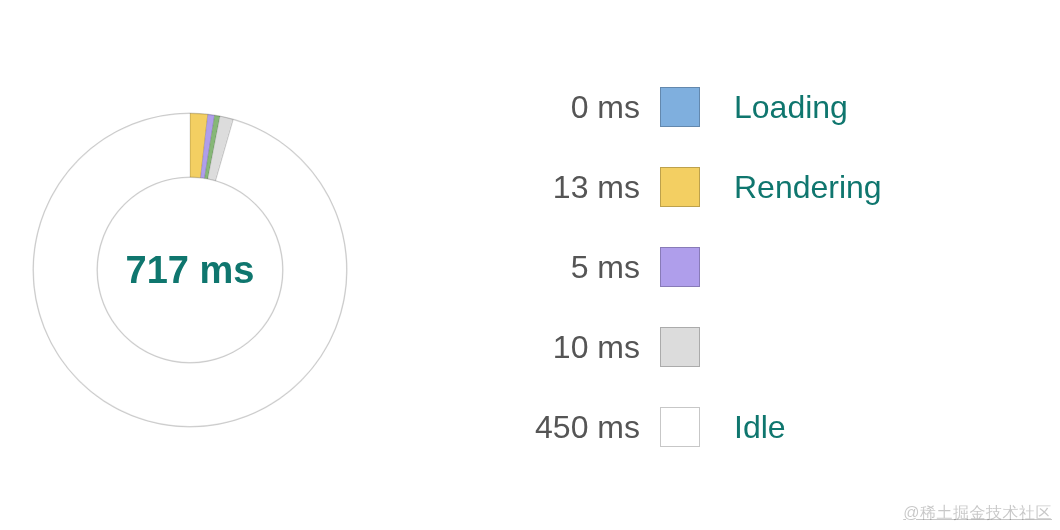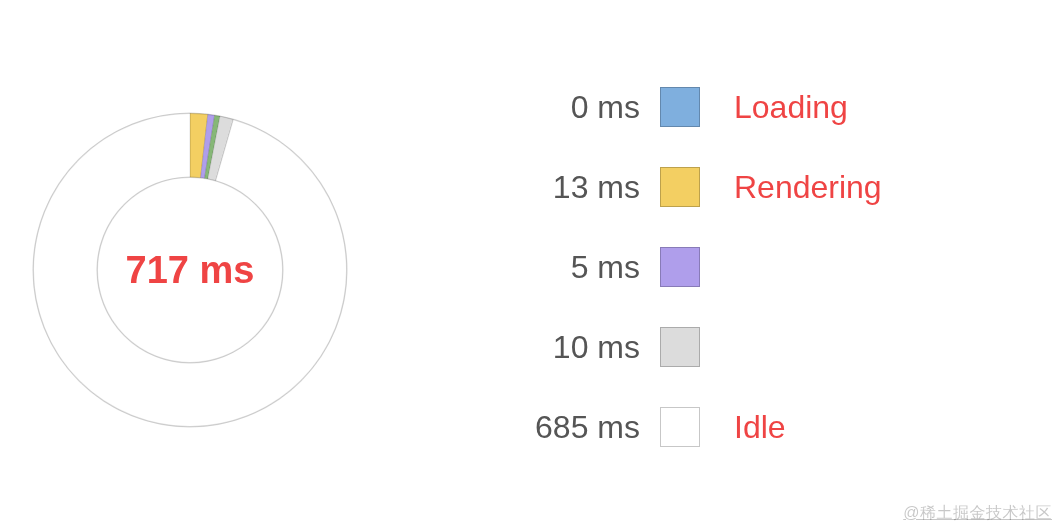--- a/index.html
+++ b/index.html
@@ -36,21 +36,21 @@
     position: absolute;
     left: 0; top: 0; right: 0; bottom: 0;
     display: flex;
     align-items: center;
     justify-content: center;
     pointer-events: none;
   }
   .donut-center span {
     font-size: 38px;
     font-weight: 700;
-    color: #ef4444;
+    color: #0f766e;
   }
   .legend-col {
     flex: 1;
     padding-top: 24px;
     padding-bottom: 20px;
   }
   .legend-row {
     display: flex;
     align-items: center;
     height: 80px;
@@ -63,21 +63,21 @@
     padding-right: 20px;
   }
   .legend-swatch {
     width: 40px;
     height: 40px;
     box-sizing: border-box;
     border: 1px solid rgba(0,0,0,0.22);
   }
   .legend-label {
     font-size: 32px;
-    color: #ef4444;
+    color: #0f766e;
     padding-left: 34px;
   }
   .watermark {
     position: absolute;
     right: 8px;
     bottom: 6px;
     font-size: 16px;
     color: rgba(0,0,0,0.22);
     letter-spacing: 0.5px;
     pointer-events: none;
@@ -121,21 +121,21 @@
     </div>
     <div class="legend-row">
       <div class="legend-time">5 ms</div>
       <div class="legend-swatch" style="background:#AF9EEB"></div>
     </div>
     <div class="legend-row">
       <div class="legend-time">10 ms</div>
       <div class="legend-swatch" style="background:#DCDCDC"></div>
     </div>
     <div class="legend-row">
-      <div class="legend-time">685 ms</div>
+      <div class="legend-time">450 ms</div>
       <div class="legend-swatch" style="background:#FFFFFF"></div>
       <div class="legend-label">Idle</div>
     </div>
   </div>
 
 </div>
 
 <div class="watermark">@稀土掘金技术社区</div>
 
 </body></html>

